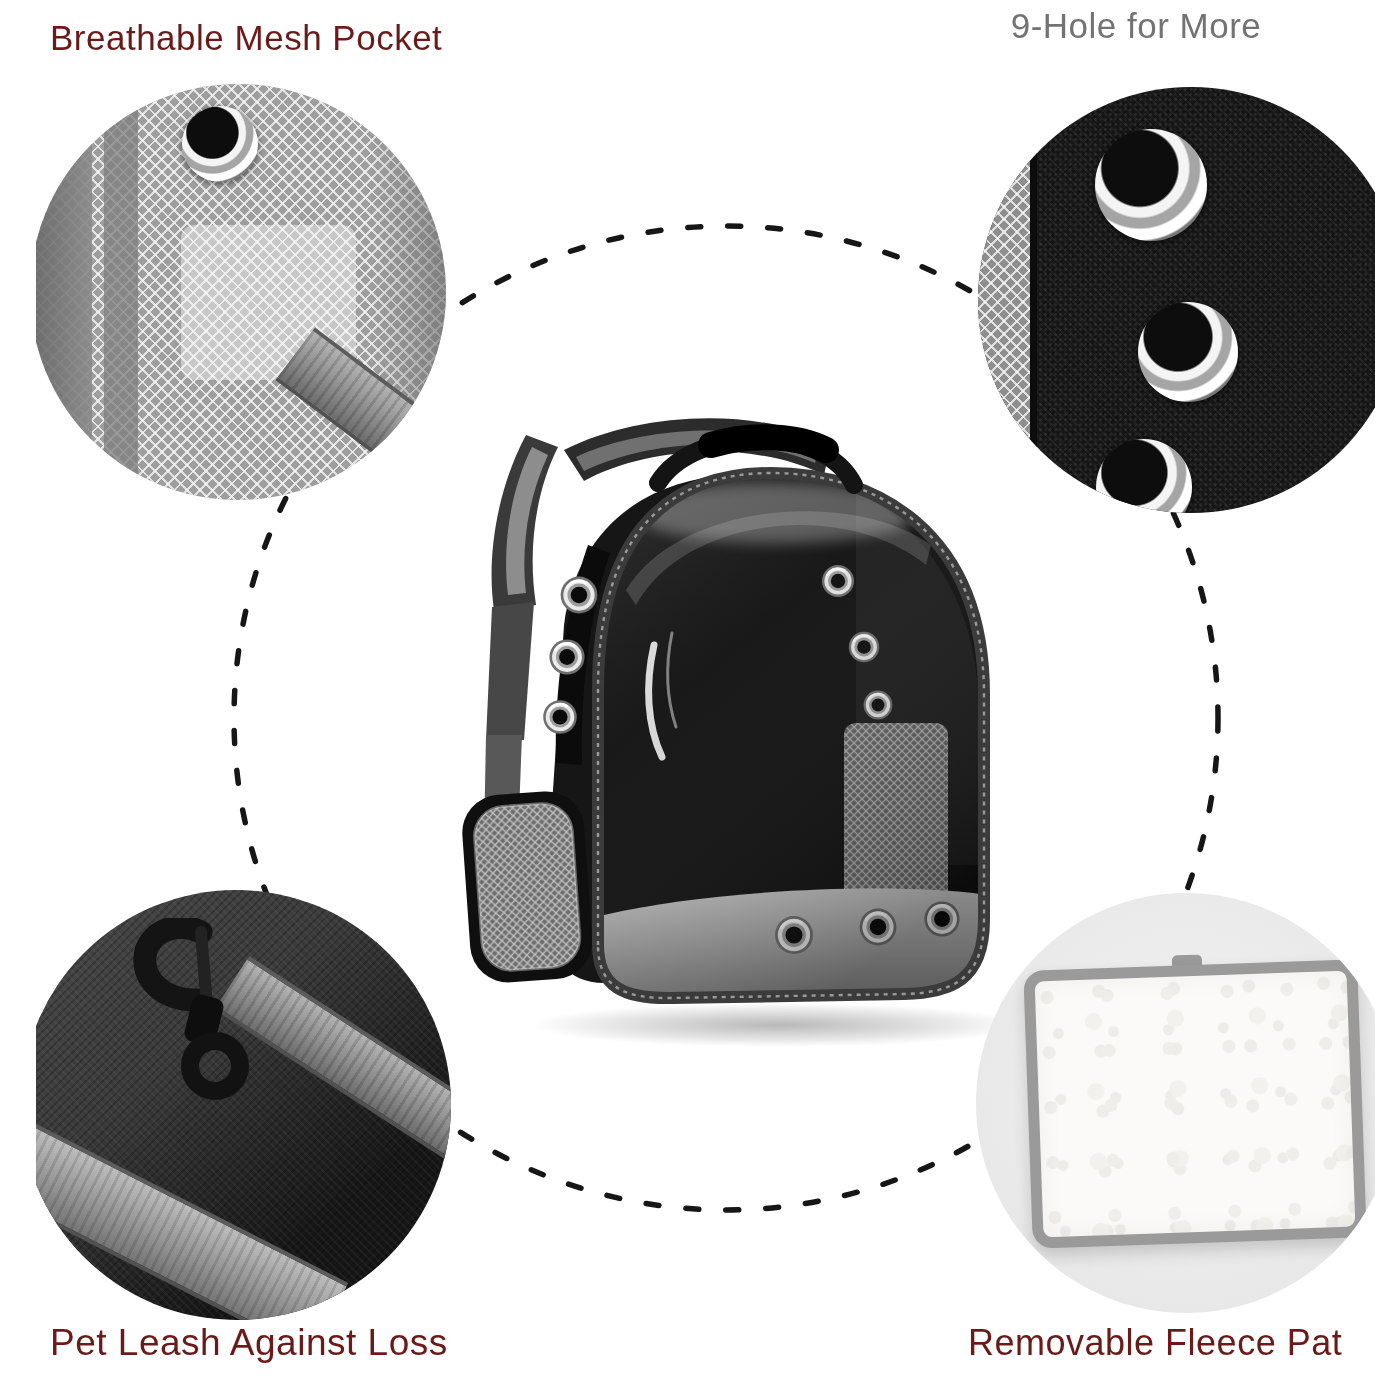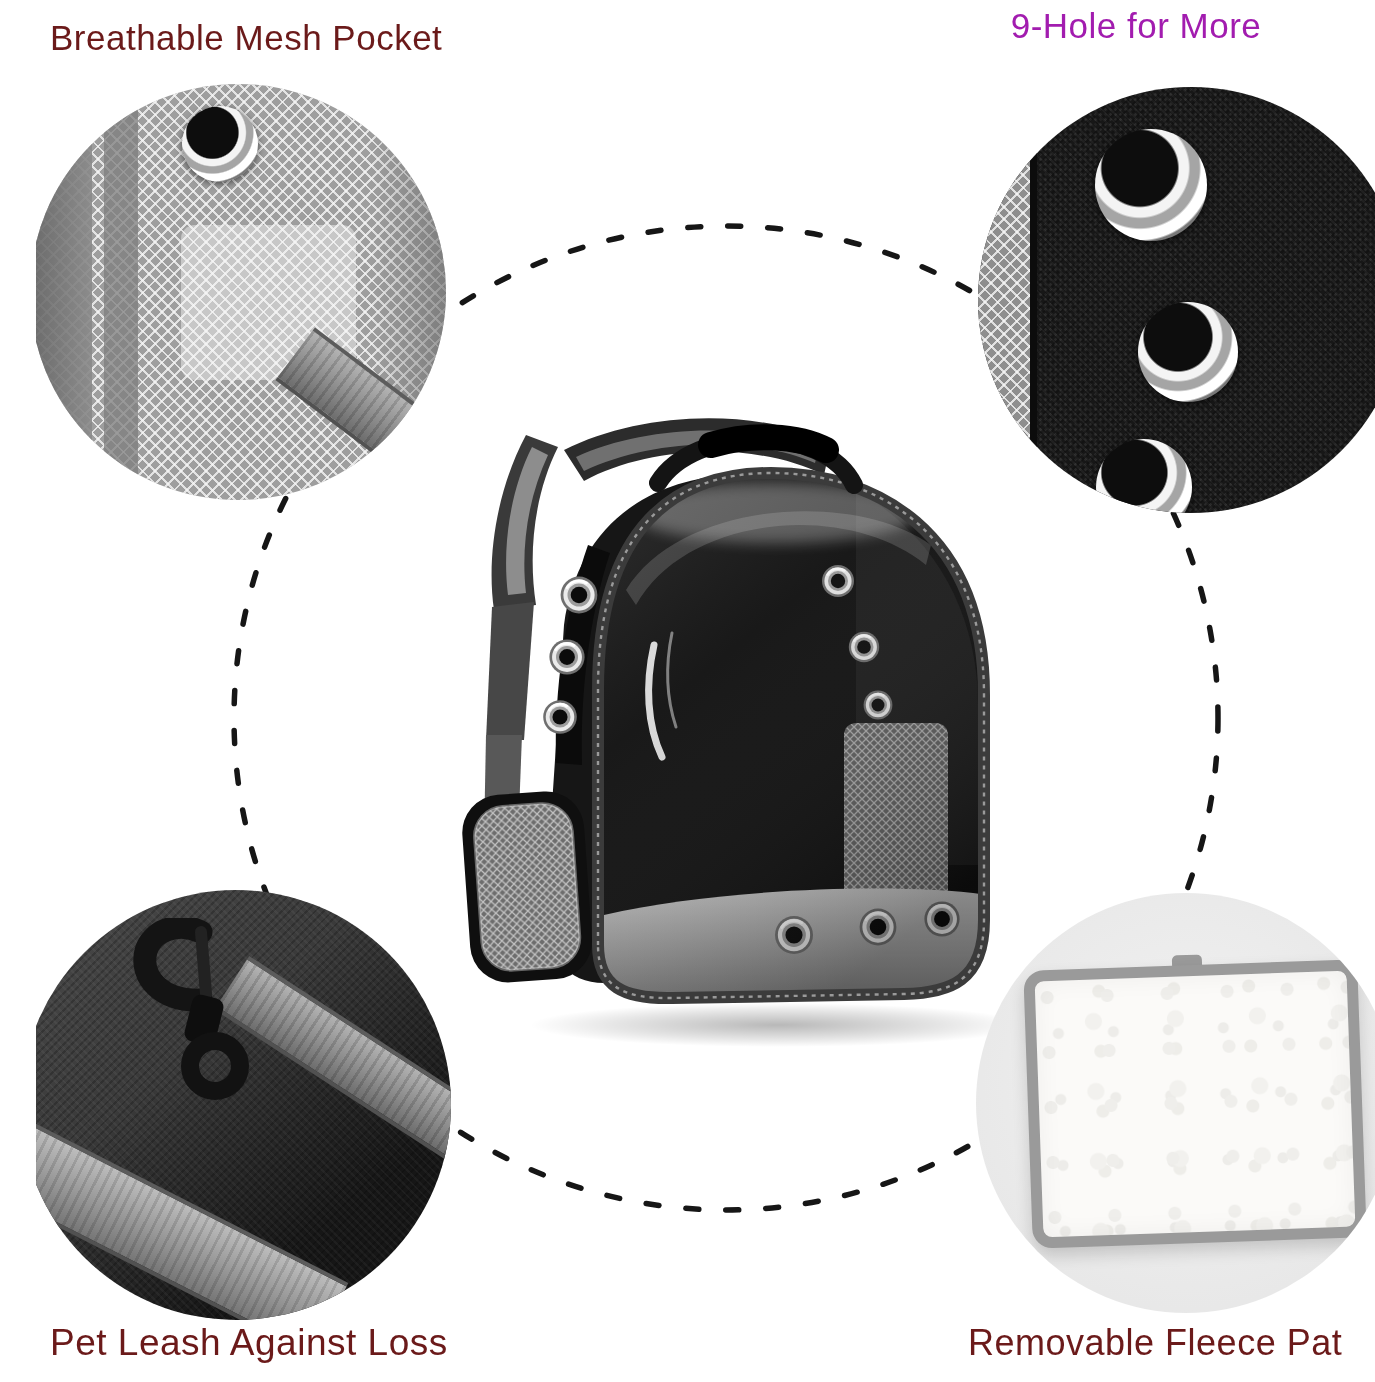--- a/index.html
+++ b/index.html
@@ -189,21 +189,21 @@
     </svg>
   </div>
 
   <div class="circle" style="left:940px;top:893px;width:420px;height:420px;background:radial-gradient(circle at 50% 45%,#f2f2f2 0%,#e7e7e7 80%);">
     <div style="position:absolute;left:196px;top:62px;width:30px;height:16px;background:#9a9a9a;border-radius:5px;transform:rotate(-2deg);"></div>
     <div class="fleece" style="position:absolute;left:52px;top:72px;width:312px;height:256px;border:11px solid #9a9a9a;border-radius:20px;transform:rotate(-2deg);box-shadow:0 8px 16px rgba(0,0,0,.16), inset 0 0 26px rgba(0,0,0,.05);"></div>
   </div>
 
   <div class="label" style="left:14px;top:18px;">Breathable Mesh Pocket</div>
 
-  <div style="position:absolute;left:878px;top:4px;width:444px;text-align:center;color:#a21caf;font-size:35px;line-height:44px;letter-spacing:.5px;">
+  <div style="position:absolute;left:878px;top:4px;width:444px;text-align:center;color:#737373;font-size:35px;line-height:44px;letter-spacing:.5px;">
     <div>9-Hole for More</div>
   </div>
 
   <div class="label" style="left:932px;top:1322px;font-size:36px;">Removable Fleece Pat</div>
 
   <div class="label" style="left:14px;top:1322px;font-size:37px;">Pet Leash Against Loss</div>
 
 </div>
 
 </body></html>

